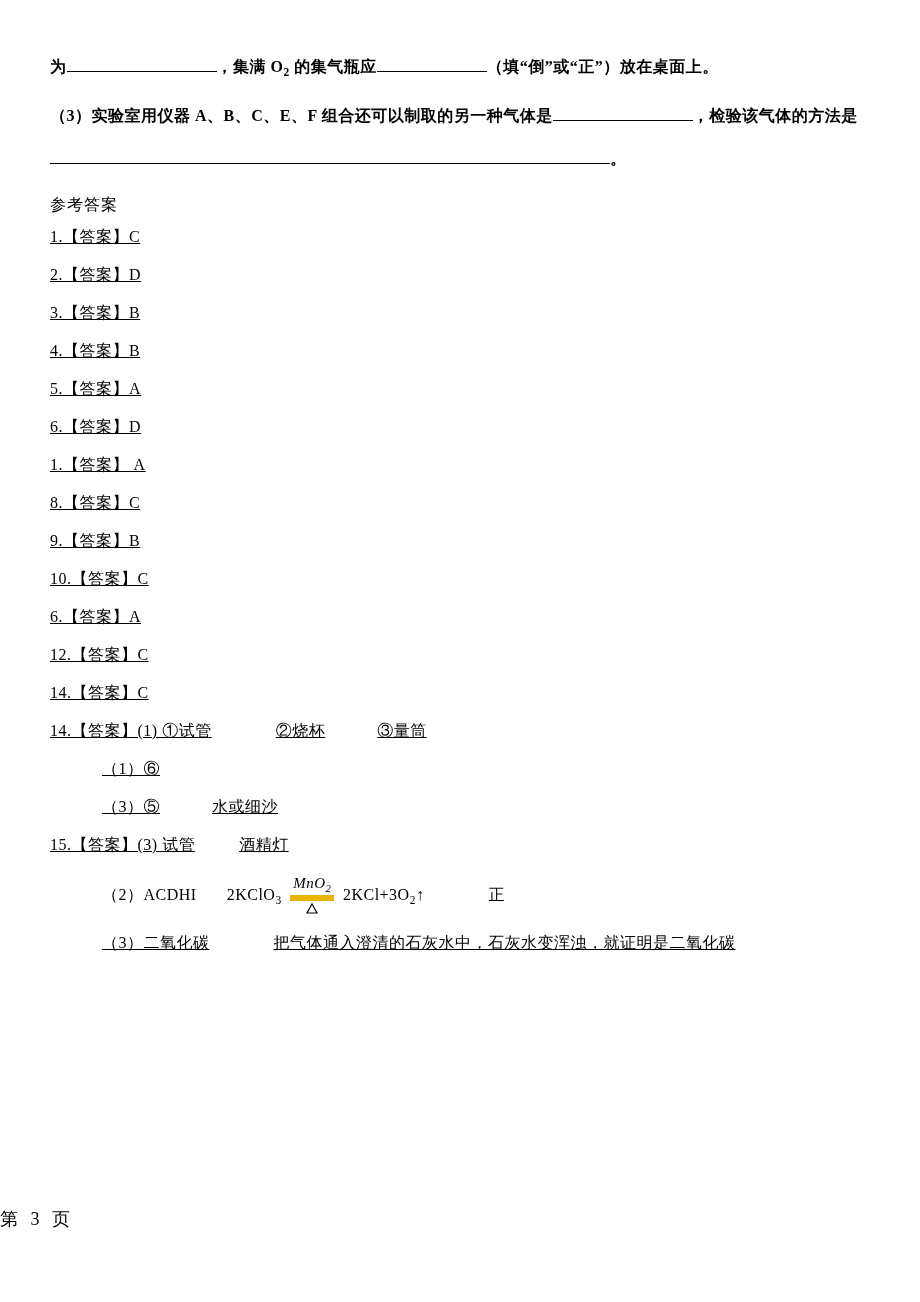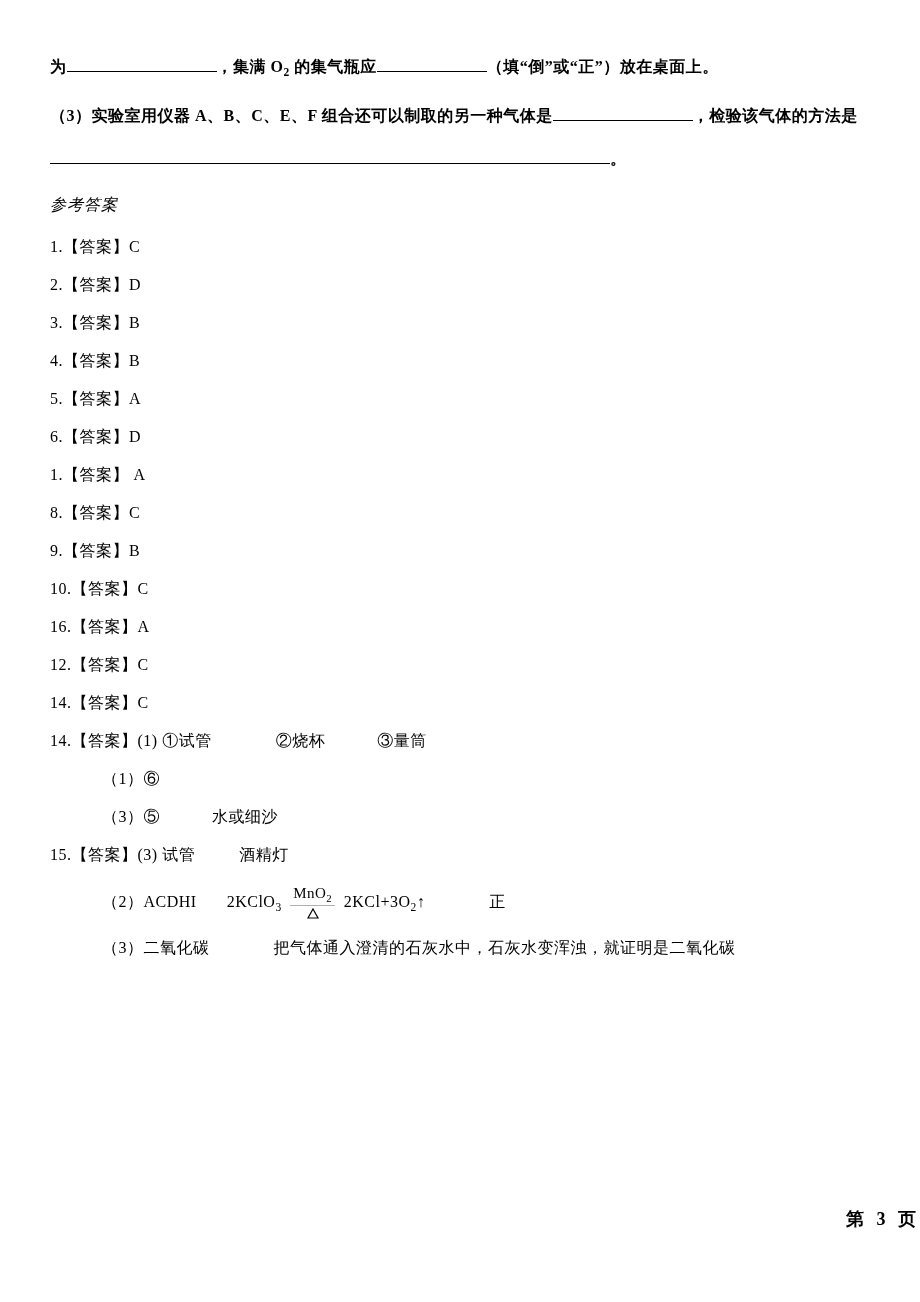--- a/index.html
+++ b/index.html
@@ -26,48 +26,47 @@
     .blank-110 { width: 110px; }
     .blank-140 { width: 140px; }
     .blank-long {
       display: inline-block;
       border-bottom: 1px solid #000;
       height: 0.9em;
       width: 560px;
       vertical-align: baseline;
     }
     .sub { vertical-align: sub; font-size: 0.72em; }
-    .answers-title { margin-top: 30px; margin-bottom: 26px; letter-spacing: 1px; font-style: italic; }
-    .ans-row { margin-bottom: 22px; letter-spacing: 0.5px; }
+    .answers-title { margin-top: 30px; margin-bottom: 16px; letter-spacing: 1px; }
+    .ans-row { margin-bottom: 22px; letter-spacing: 0.5px; text-decoration: underline; }
     .indent { padding-left: 52px; }
     .gap { display: inline-block; }
     .g-30 { width: 30px; }
     .g-44 { width: 44px; }
     .g-52 { width: 52px; }
     .g-64 { width: 64px; }
     .frac-holder {
       display: inline-block;
       vertical-align: middle;
       text-align: center;
       margin: 0 4px;
       line-height: 1.1;
       font-size: 15px;
     }
-    .frac-top { display:block; border-bottom: 1px solid #eab308; padding: 0 3px; white-space: nowrap; }
+    .frac-top { display:block; border-bottom: 6px solid #eab308; padding: 0 3px; white-space: nowrap; font-style: italic; }
     .frac-bot { display:block; text-align:center; }
     .tri-icon svg { width: 12px; height: 12px; display: inline-block; vertical-align: -1px; }
     .page-num {
       position: absolute;
       bottom: 74px;
       left: 0;
       width: 920px;
-      text-align: right;
+      text-align: left;
       font-size: 18px;
       letter-spacing: 4px;
-      font-weight: bold;
     }
   </style>
 </head>
 <body>
 
 <div class="line">
   <span>为</span><span class="blank-underline blank-150"></span><span>，集满 O</span><span class="sub">2</span><span> 的集气瓶应</span><span class="blank-underline blank-110"></span><span>（填“倒”或“正”）放在桌面上。</span>
 </div>
 
 <div class="line">
@@ -83,21 +82,21 @@
 <div class="ans-row">1.【答案】C</div>
 <div class="ans-row">2.【答案】D</div>
 <div class="ans-row">3.【答案】B</div>
 <div class="ans-row">4.【答案】B</div>
 <div class="ans-row">5.【答案】A</div>
 <div class="ans-row">6.【答案】D</div>
 <div class="ans-row">1.【答案】 A</div>
 <div class="ans-row">8.【答案】C</div>
 <div class="ans-row">9.【答案】B</div>
 <div class="ans-row">10.【答案】C</div>
-<div class="ans-row">16.【答案】A</div>
+<div class="ans-row">6.【答案】A</div>
 <div class="ans-row">12.【答案】C</div>
 <div class="ans-row">14.【答案】C</div>
 
 <div class="ans-row">
   <span>14.【答案】(1) ①试管</span><span class="gap g-64"></span><span>②烧杯</span><span class="gap g-52"></span><span>③量筒</span>
 </div>
 <div class="ans-row indent">（1）⑥</div>
 <div class="ans-row indent">
   <span>（3）⑤</span><span class="gap g-52"></span><span>水或细沙</span>
 </div>

